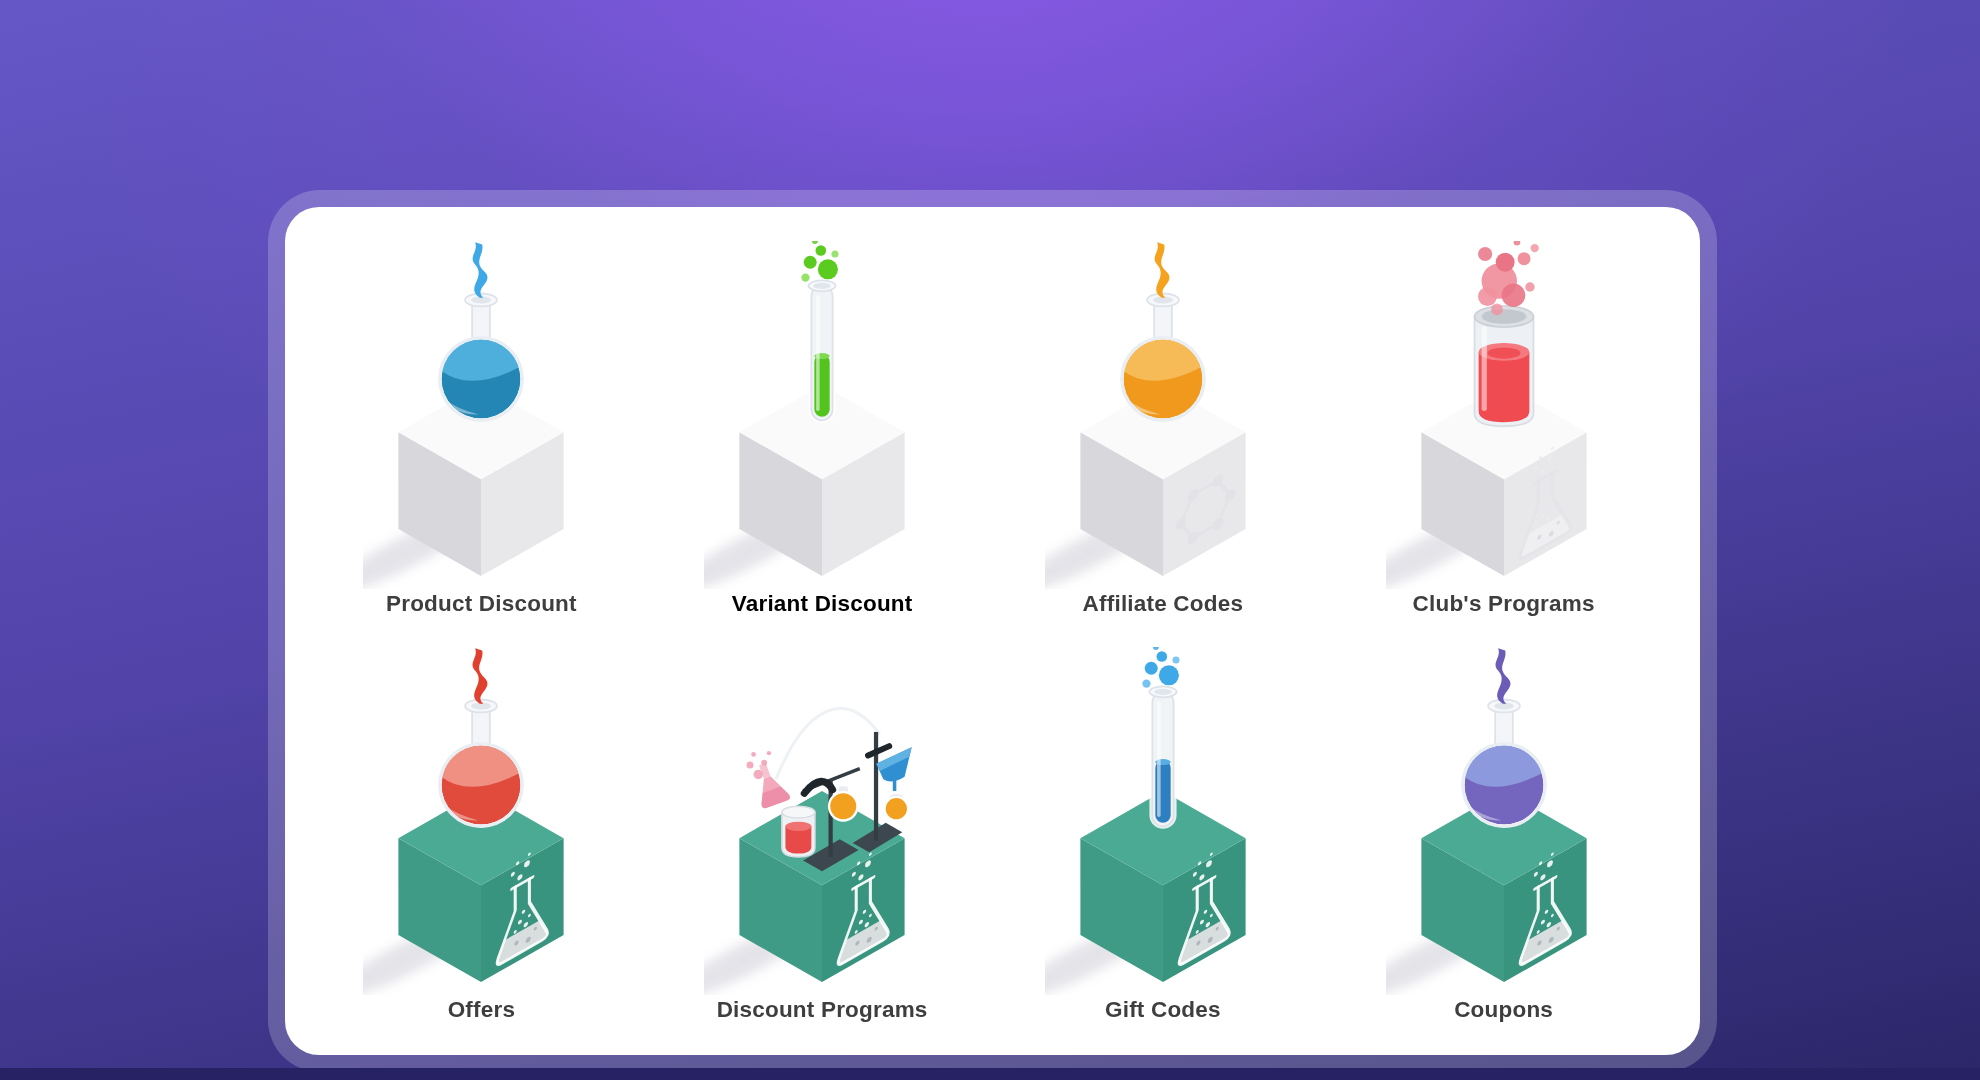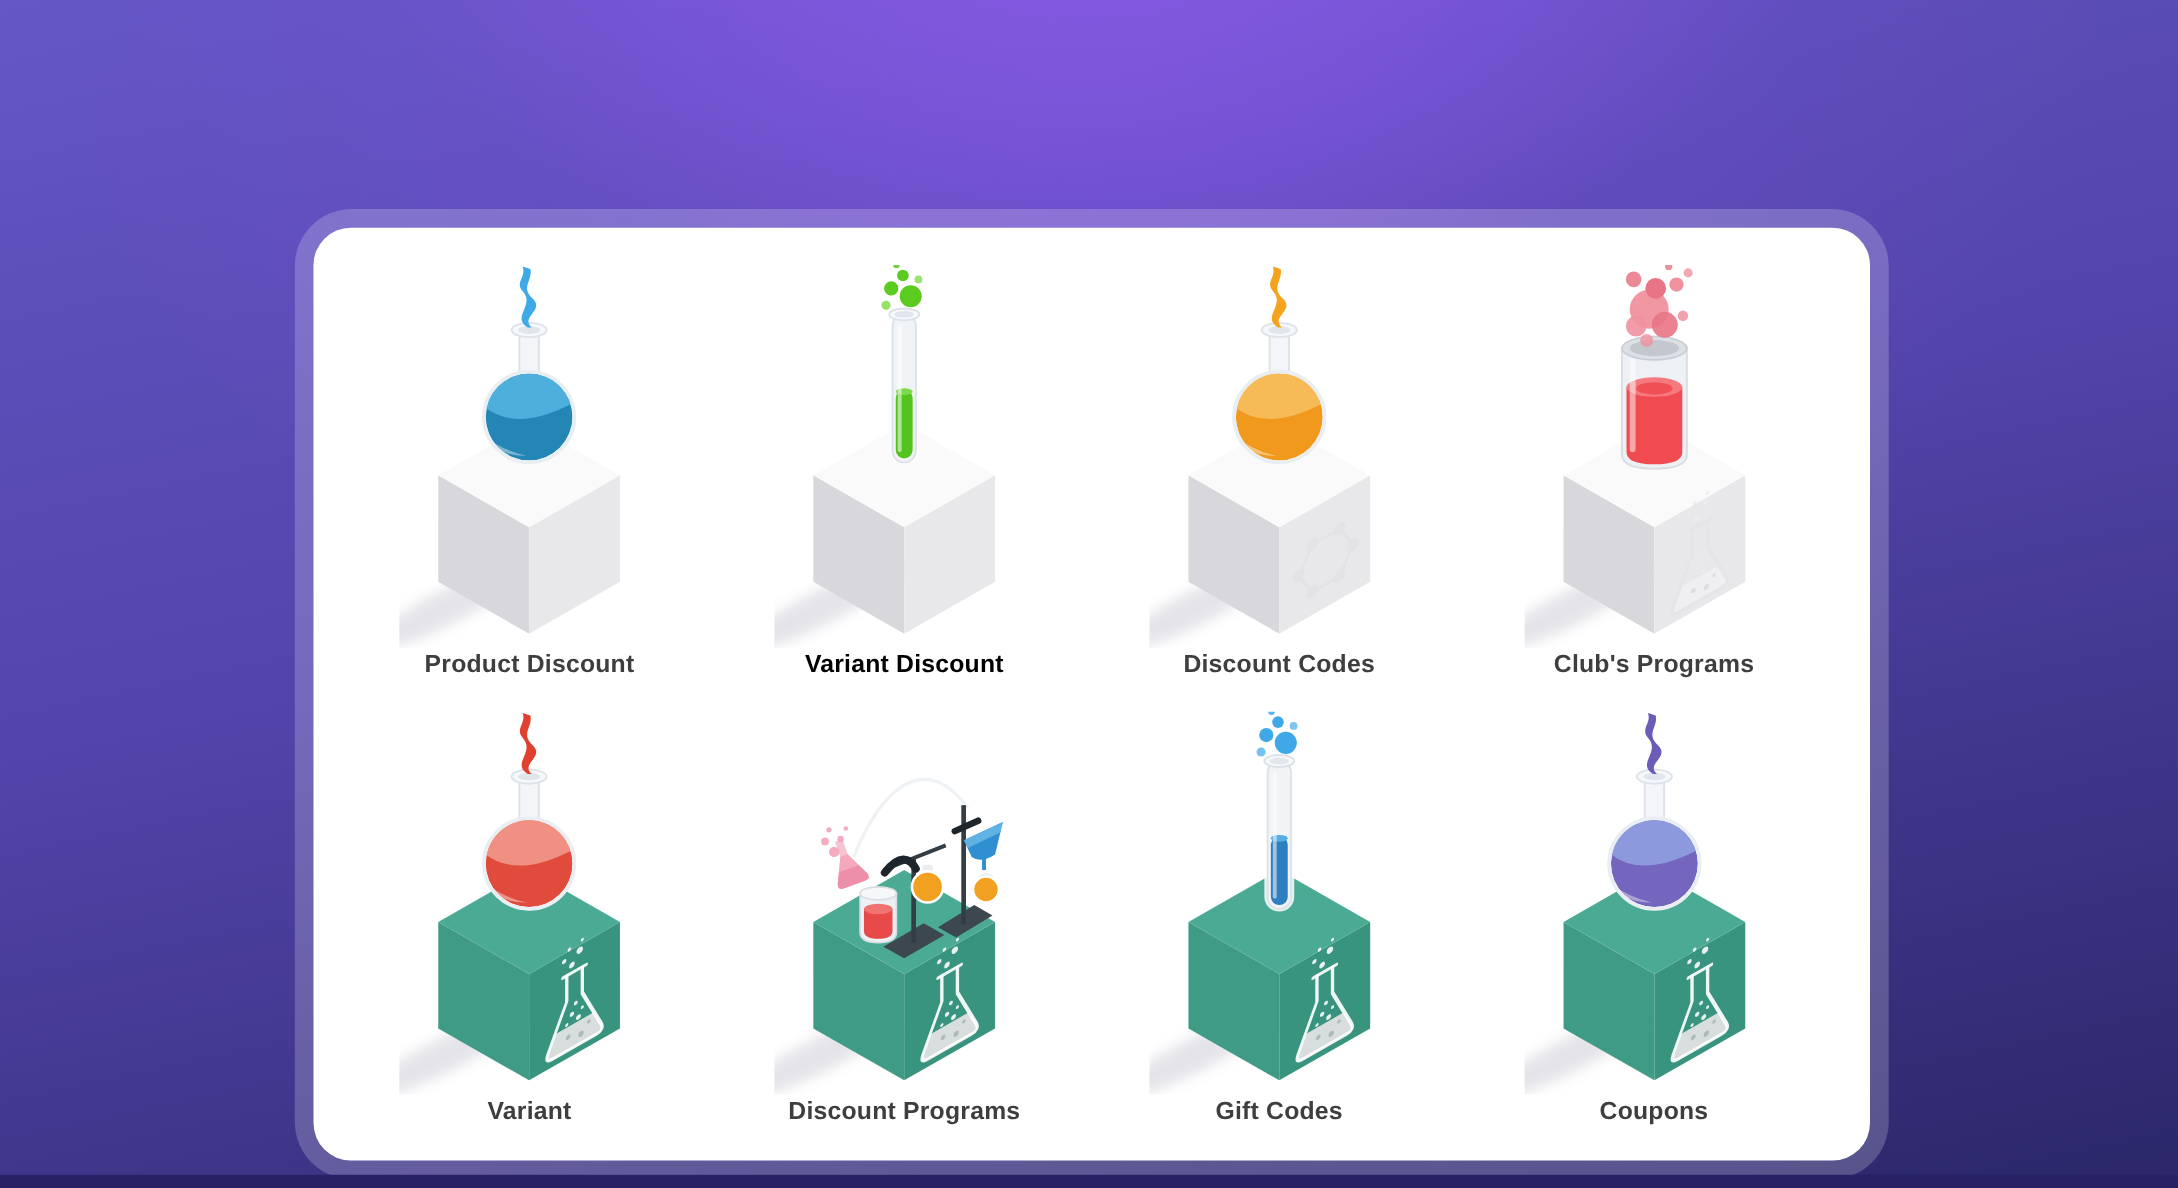--- a/index.html
+++ b/index.html
@@ -152,21 +152,21 @@
       <path d="M66,132 Q80,143 98,147 Q75,147 66,132 Z" fill="#FFFFFF" opacity="0.4"></path>
     </g>
     <circle cx="100" cy="117" r="35" fill="none" stroke="#E9EEF3" stroke-width="2.6"></circle>
     <ellipse cx="100" cy="50" rx="13.5" ry="5.5" fill="#F6F8FB" stroke="#DEE3E9" stroke-width="1.5"></ellipse>
     <ellipse cx="100" cy="50" rx="8.5" ry="3" fill="#E1E6EC"></ellipse>
   </g>
   <g transform="translate(0,0)">
     <path d="M99,48 C86,40 105,31 95,20 C89,13 98,9 95,1 L101,3 C103,12 93,17 103,26 C112,35 93,40 102,48 Z" fill="#F5A31E"></path>
   </g>
             </svg>
-            <div class="label" style="color: rgb(62, 62, 62);">Discount Codes</div>
+            <div class="label" style="color: rgb(62, 62, 62);">Affiliate Codes</div>
           </div>
           <div class="cell">
             <svg viewBox="0 0 200 295">
   <ellipse cx="36" cy="264" rx="68" ry="13" fill="#83839B" opacity="0.22" transform="rotate(-27 36 264)" filter="url(#softblur)"></ellipse>
   <polygon points="30,162 100,202 100,284 30,244" fill="#D7D7DC"></polygon>
   <polygon points="100,202 170,162 170,244 100,284" fill="#E8E8EB"></polygon>
   <polygon points="100,122 170,162 100,202 30,162" fill="#FAFAFB"></polygon>
   <g transform="translate(100,202) skewY(-29.74)" stroke-linecap="round" stroke-linejoin="round">
     <path d="M20.5,58 L14.5,70 Q12,76 18,76 L52,76 Q58,76 55.5,70 L49.5,58 Z" fill="#EFEFF2"></path>
     <path d="M29,18 L29,38 L14.5,70 Q12,76 18,76 L52,76 Q58,76 55.5,70 L41,38 L41,18" fill="none" stroke="#E3E3E8" stroke-opacity="0.92" stroke-width="2.6"></path>
@@ -253,21 +253,21 @@
       <path d="M66,132 Q80,143 98,147 Q75,147 66,132 Z" fill="#FFFFFF" opacity="0.4"></path>
     </g>
     <circle cx="100" cy="117" r="35" fill="none" stroke="#E9EEF3" stroke-width="2.6"></circle>
     <ellipse cx="100" cy="50" rx="13.5" ry="5.5" fill="#F6F8FB" stroke="#DEE3E9" stroke-width="1.5"></ellipse>
     <ellipse cx="100" cy="50" rx="8.5" ry="3" fill="#E1E6EC"></ellipse>
   </g>
   <g transform="translate(0,0)">
     <path d="M99,48 C86,40 105,31 95,20 C89,13 98,9 95,1 L101,3 C103,12 93,17 103,26 C112,35 93,40 102,48 Z" fill="#E2402F"></path>
   </g>
             </svg>
-            <div class="label" style="color: rgb(62, 62, 62);">Variant</div>
+            <div class="label" style="color: rgb(62, 62, 62);">Offers</div>
           </div>
           <div class="cell">
             <svg viewBox="0 0 200 295">
   <ellipse cx="36" cy="264" rx="68" ry="13" fill="#83839B" opacity="0.22" transform="rotate(-27 36 264)" filter="url(#softblur)"></ellipse>
   <polygon points="30,162 100,202 100,284 30,244" fill="#3F9B86"></polygon>
   <polygon points="100,202 170,162 170,244 100,284" fill="#38947E"></polygon>
   <polygon points="100,122 170,162 100,202 30,162" fill="#4BAA94"></polygon>
   <g transform="translate(100,202) skewY(-29.74)" stroke-linecap="round" stroke-linejoin="round">
     <path d="M20.5,58 L14.5,70 Q12,76 18,76 L52,76 Q58,76 55.5,70 L49.5,58 Z" fill="#D8DDDE"></path>
     <path d="M29,18 L29,38 L14.5,70 Q12,76 18,76 L52,76 Q58,76 55.5,70 L41,38 L41,18" fill="none" stroke="#FFFFFF" stroke-opacity="0.92" stroke-width="2.6"></path>

